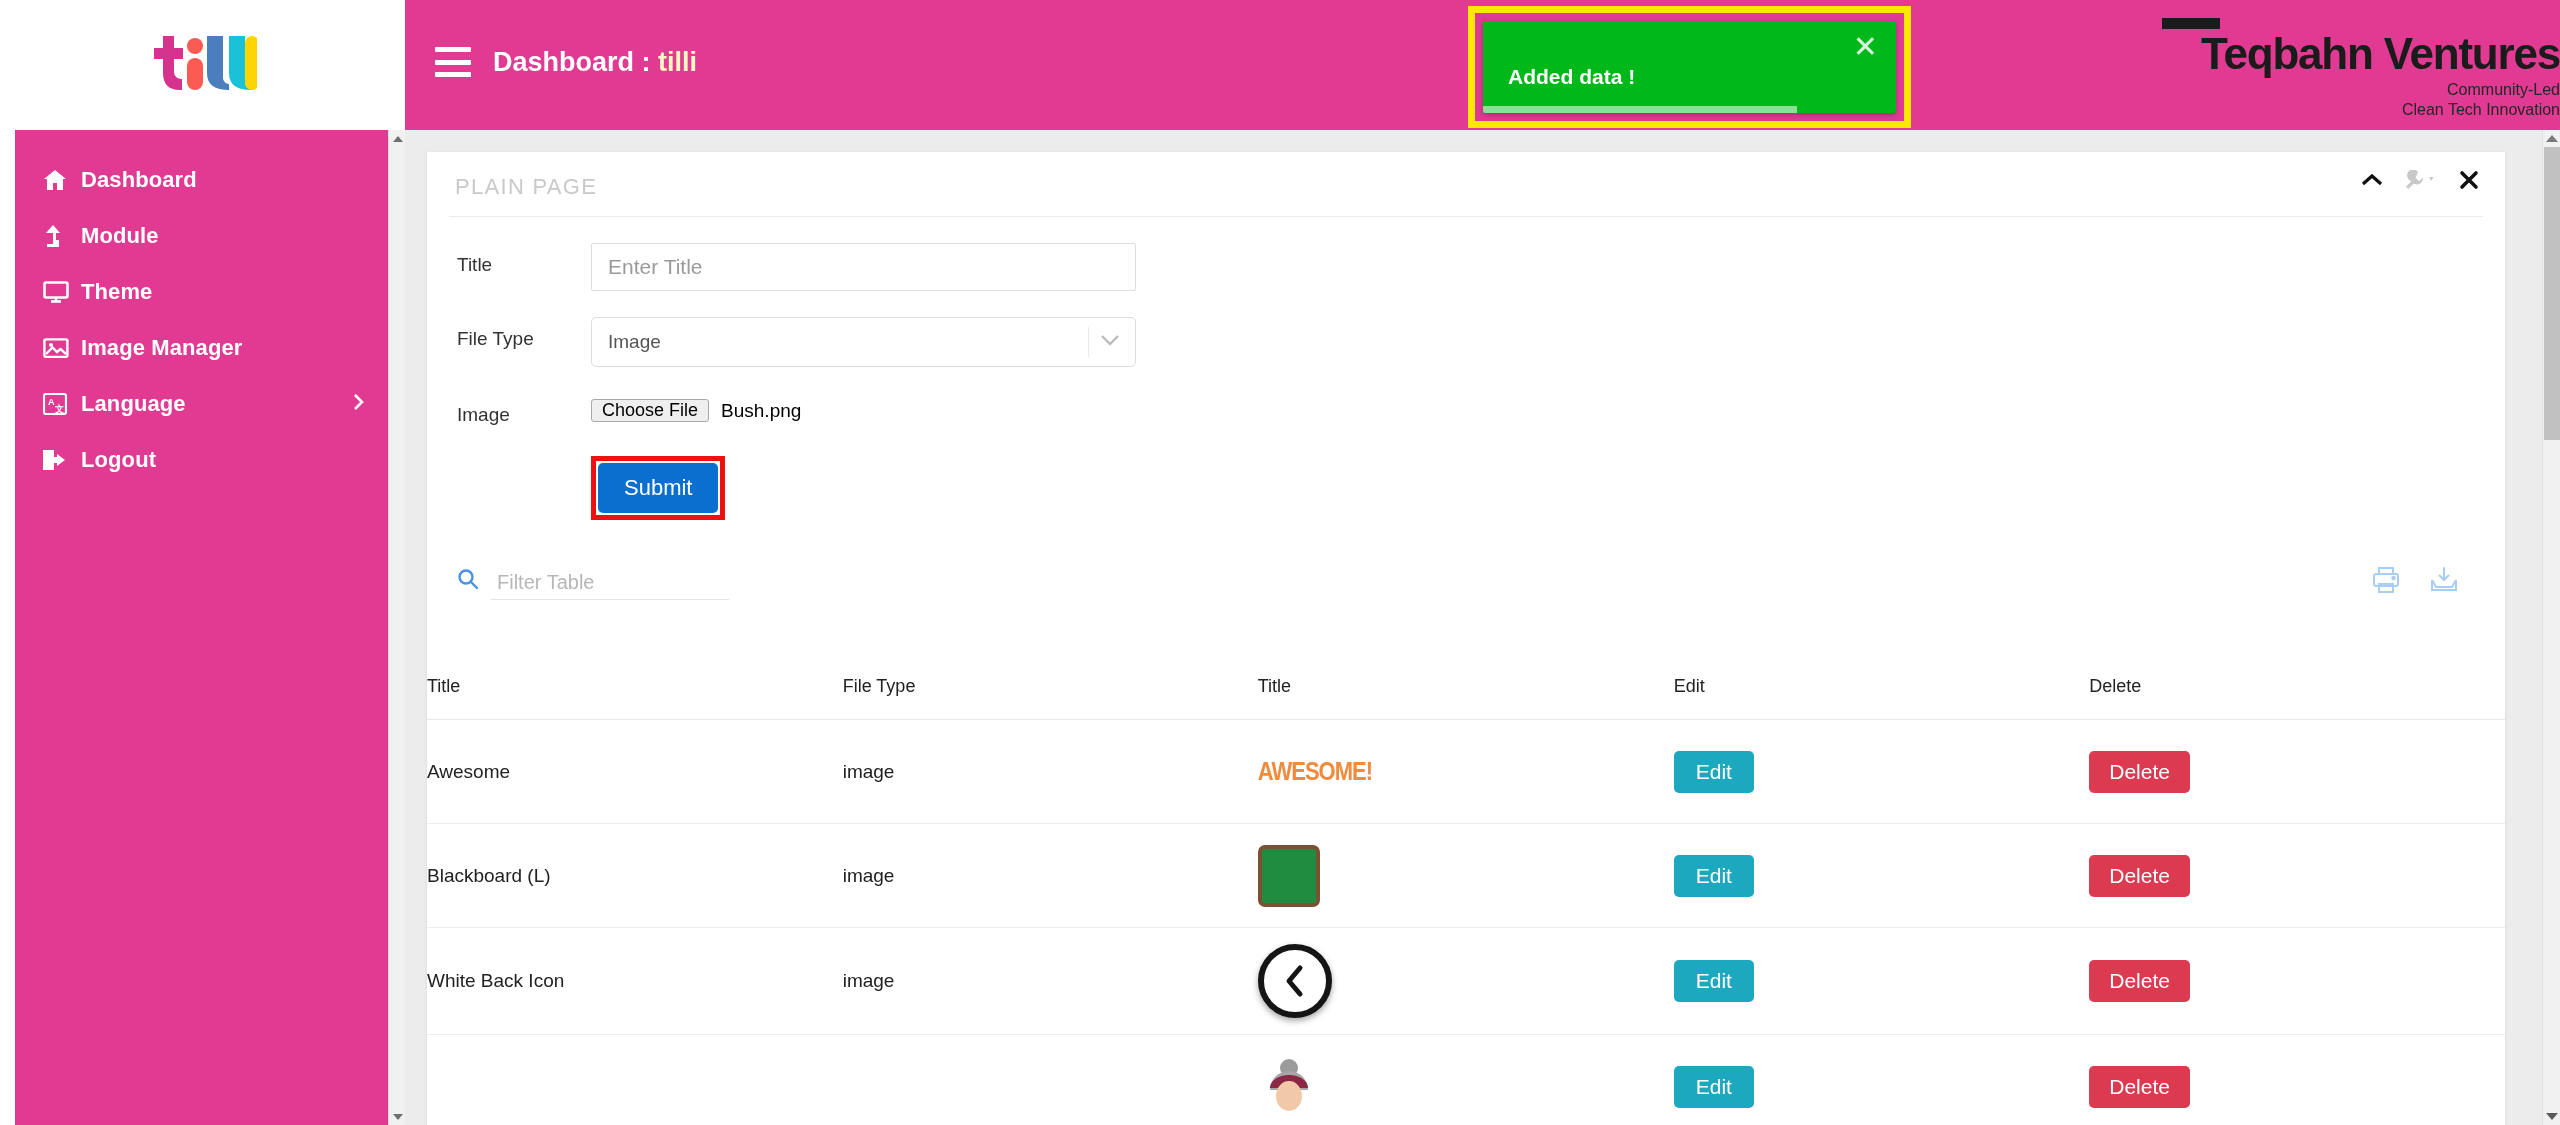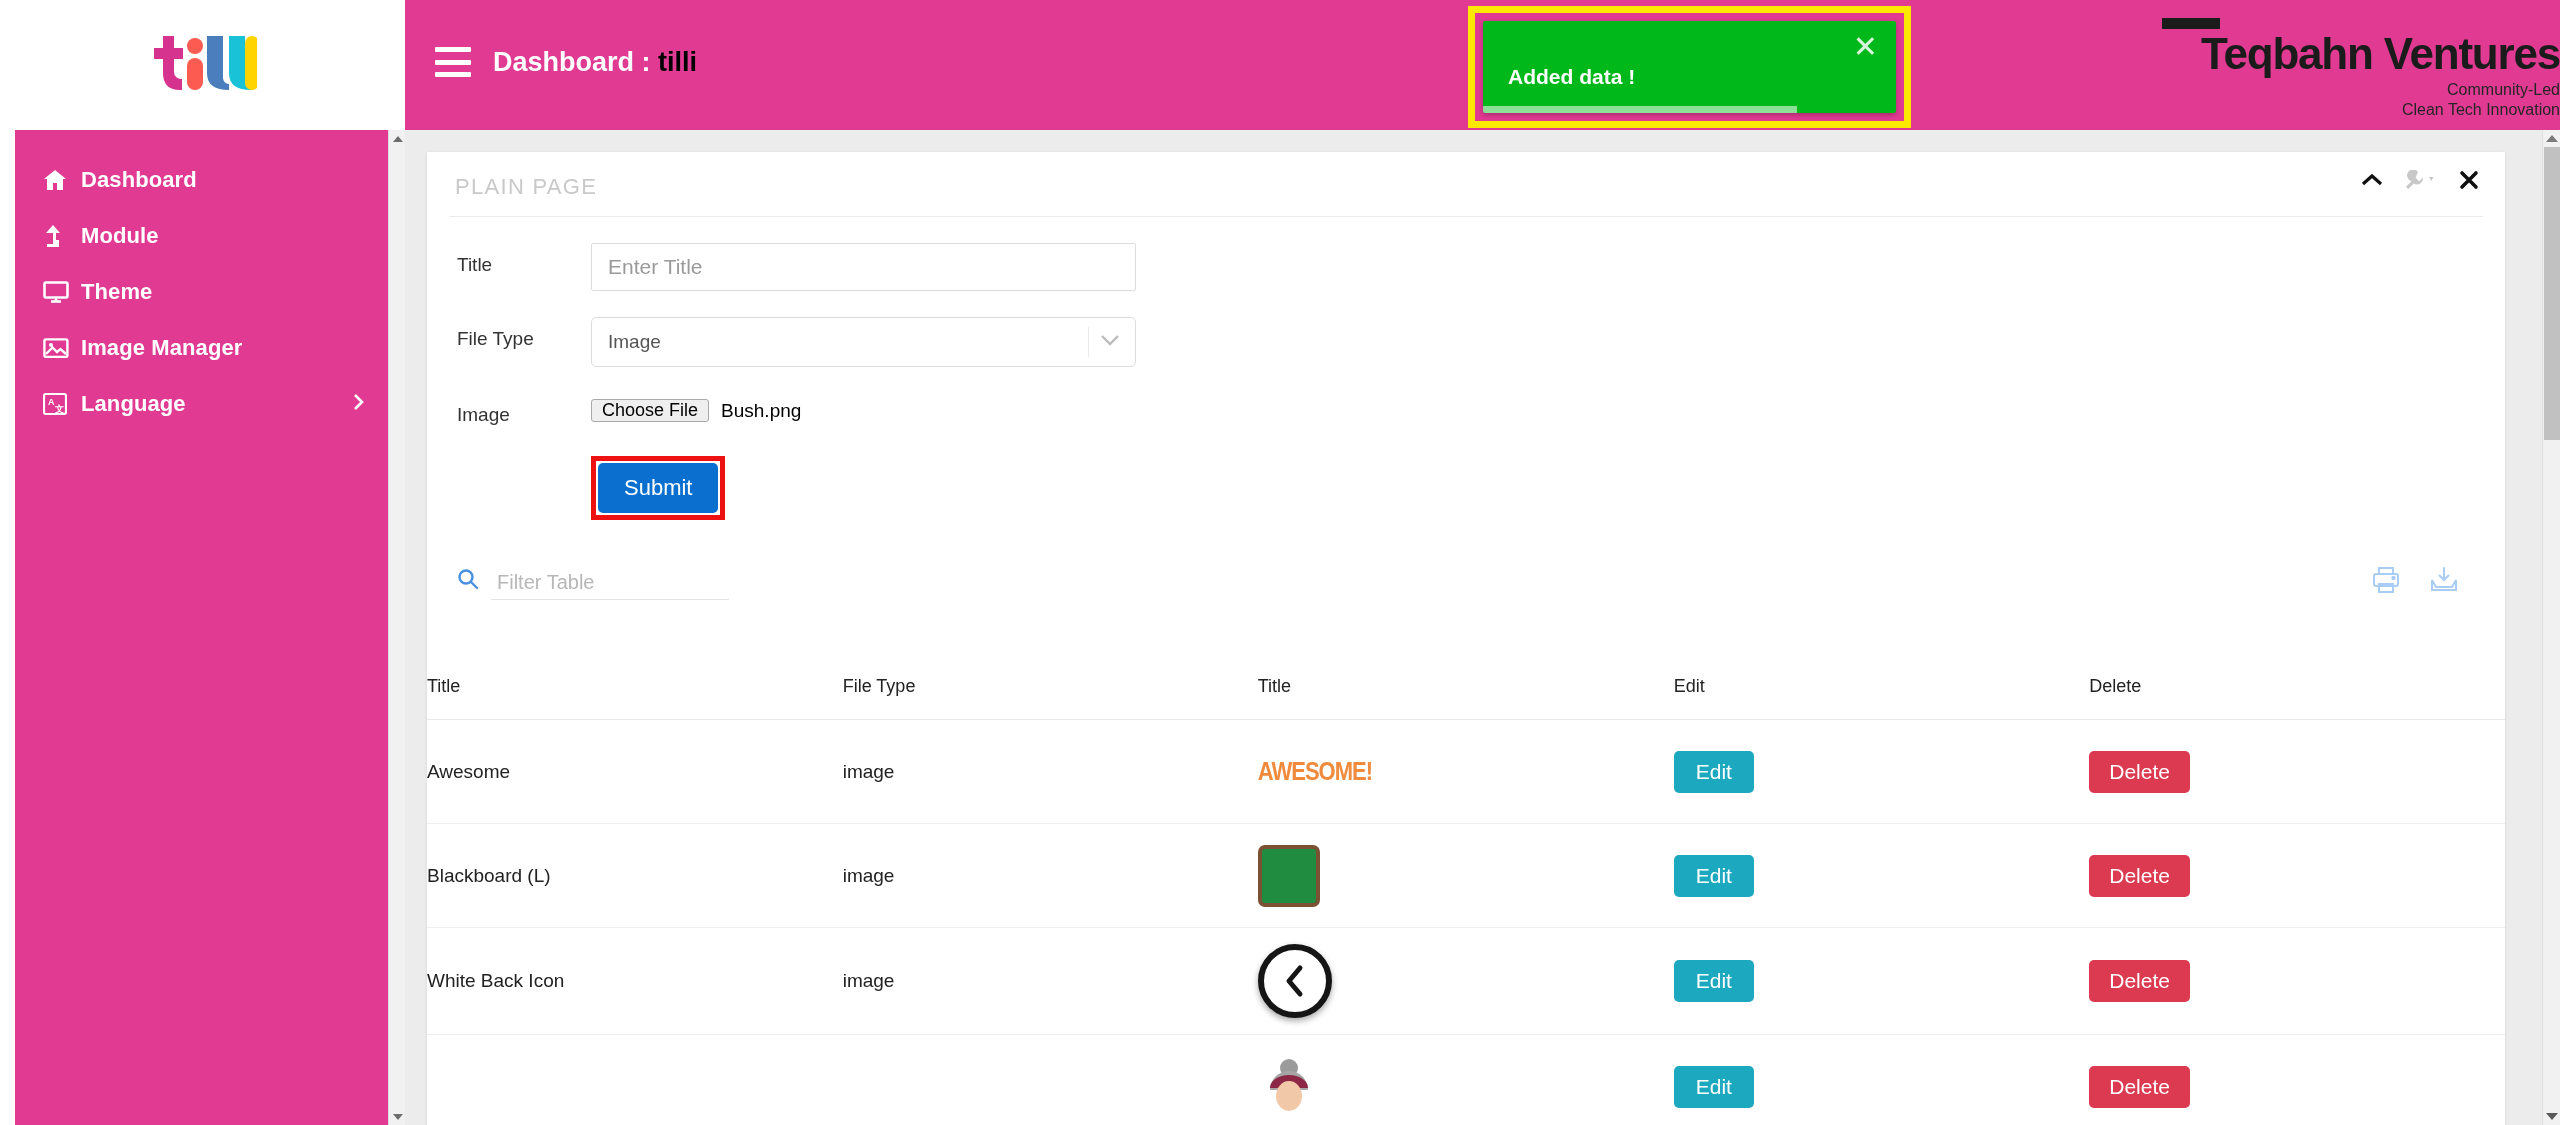--- a/index.html
+++ b/index.html
@@ -25,21 +25,21 @@
   }
   .hamburger {
     position: absolute; left: 30px; top: 47px; width: 36px; height: 30px;
     display: flex; flex-direction: column; justify-content: space-between; cursor: pointer;
   }
   .hamburger span { display: block; height: 5px; background: #fff; border-radius: 1px; }
   .username {
     position: absolute; left: 88px; top: 47px;
     font-size: 27px; font-weight: bold; color: #ffffff; white-space: nowrap;
   }
-  .username .uname { color: #000000; text-align: right; }
+  .username .uname { color: #fef9c3; text-align: right; }
 
   
   .toast-wrap {
     position: absolute; left: 1063px; top: 6px; width: 443px; height: 122px;
     border: 7px solid #ffe800; background: #e03a92; padding: 8px;
   }
   .toast {
     position: relative; width: 100%; height: 100%;
     background: #00b81a; border-radius: 2px; overflow: hidden;
     box-shadow: 0 2px 5px rgba(0,0,0,.25);
@@ -318,20 +318,29 @@
         </svg>
       </span>
       <span class="nav-label">Language</span>
       <span class="nav-caret">
         <svg width="12" height="18" viewBox="0 0 12 18" fill="none" stroke="#fff" stroke-width="2.6">
             <path d="M2 2 L9 9 L2 16"></path>
           </svg>
       </span>
     </div>
 
+    <div class="nav-item">
+      <span class="nav-icon">
+        <svg width="24" height="22" viewBox="0 0 24 22" fill="#fff">
+          <path d="M0 1 h11 v20 H0 z"></path>
+          <path d="M14 5 v3 h-5 v6 h5 v3 l8 -6 z"></path>
+        </svg>
+      </span>
+      <span class="nav-label">Logout</span>
+    </div>
   </div>
 
   <div class="sb-scroll">
     <div class="sb-arrow top">
         <span class="tri-up"></span>
       </div>
     <div class="sb-arrow bot">
         <span class="tri-down"></span>
       </div>
   </div>

